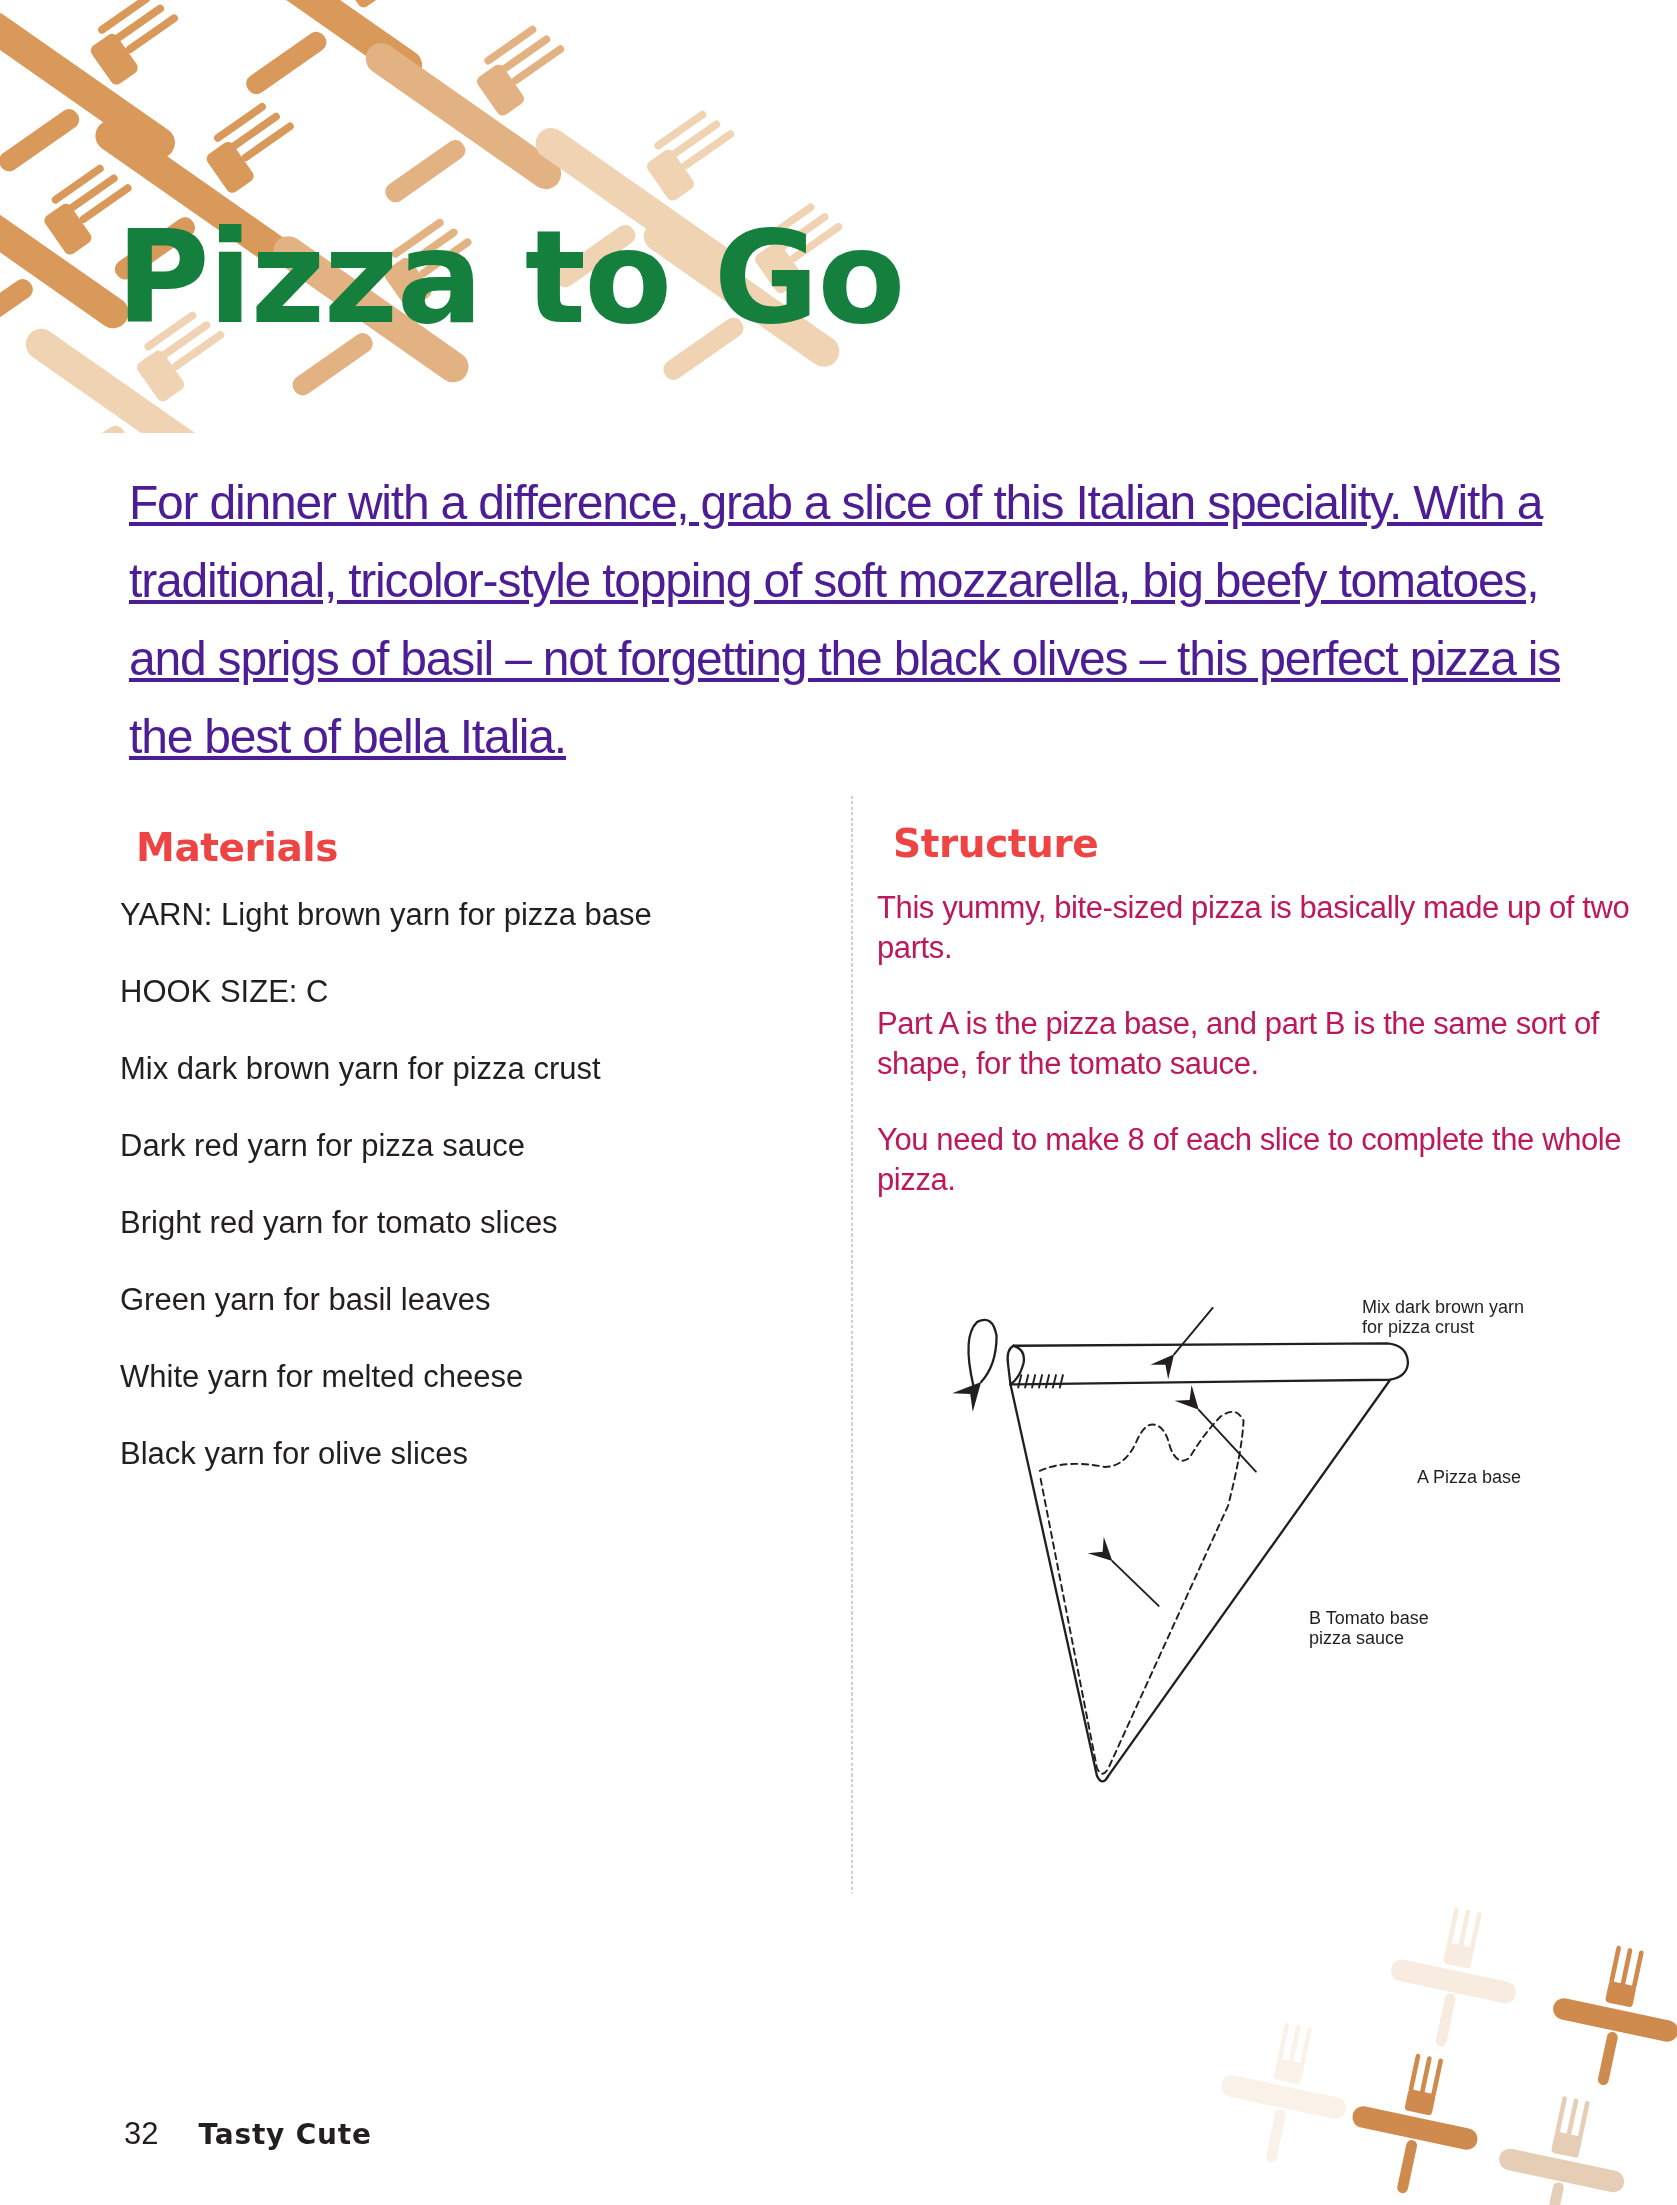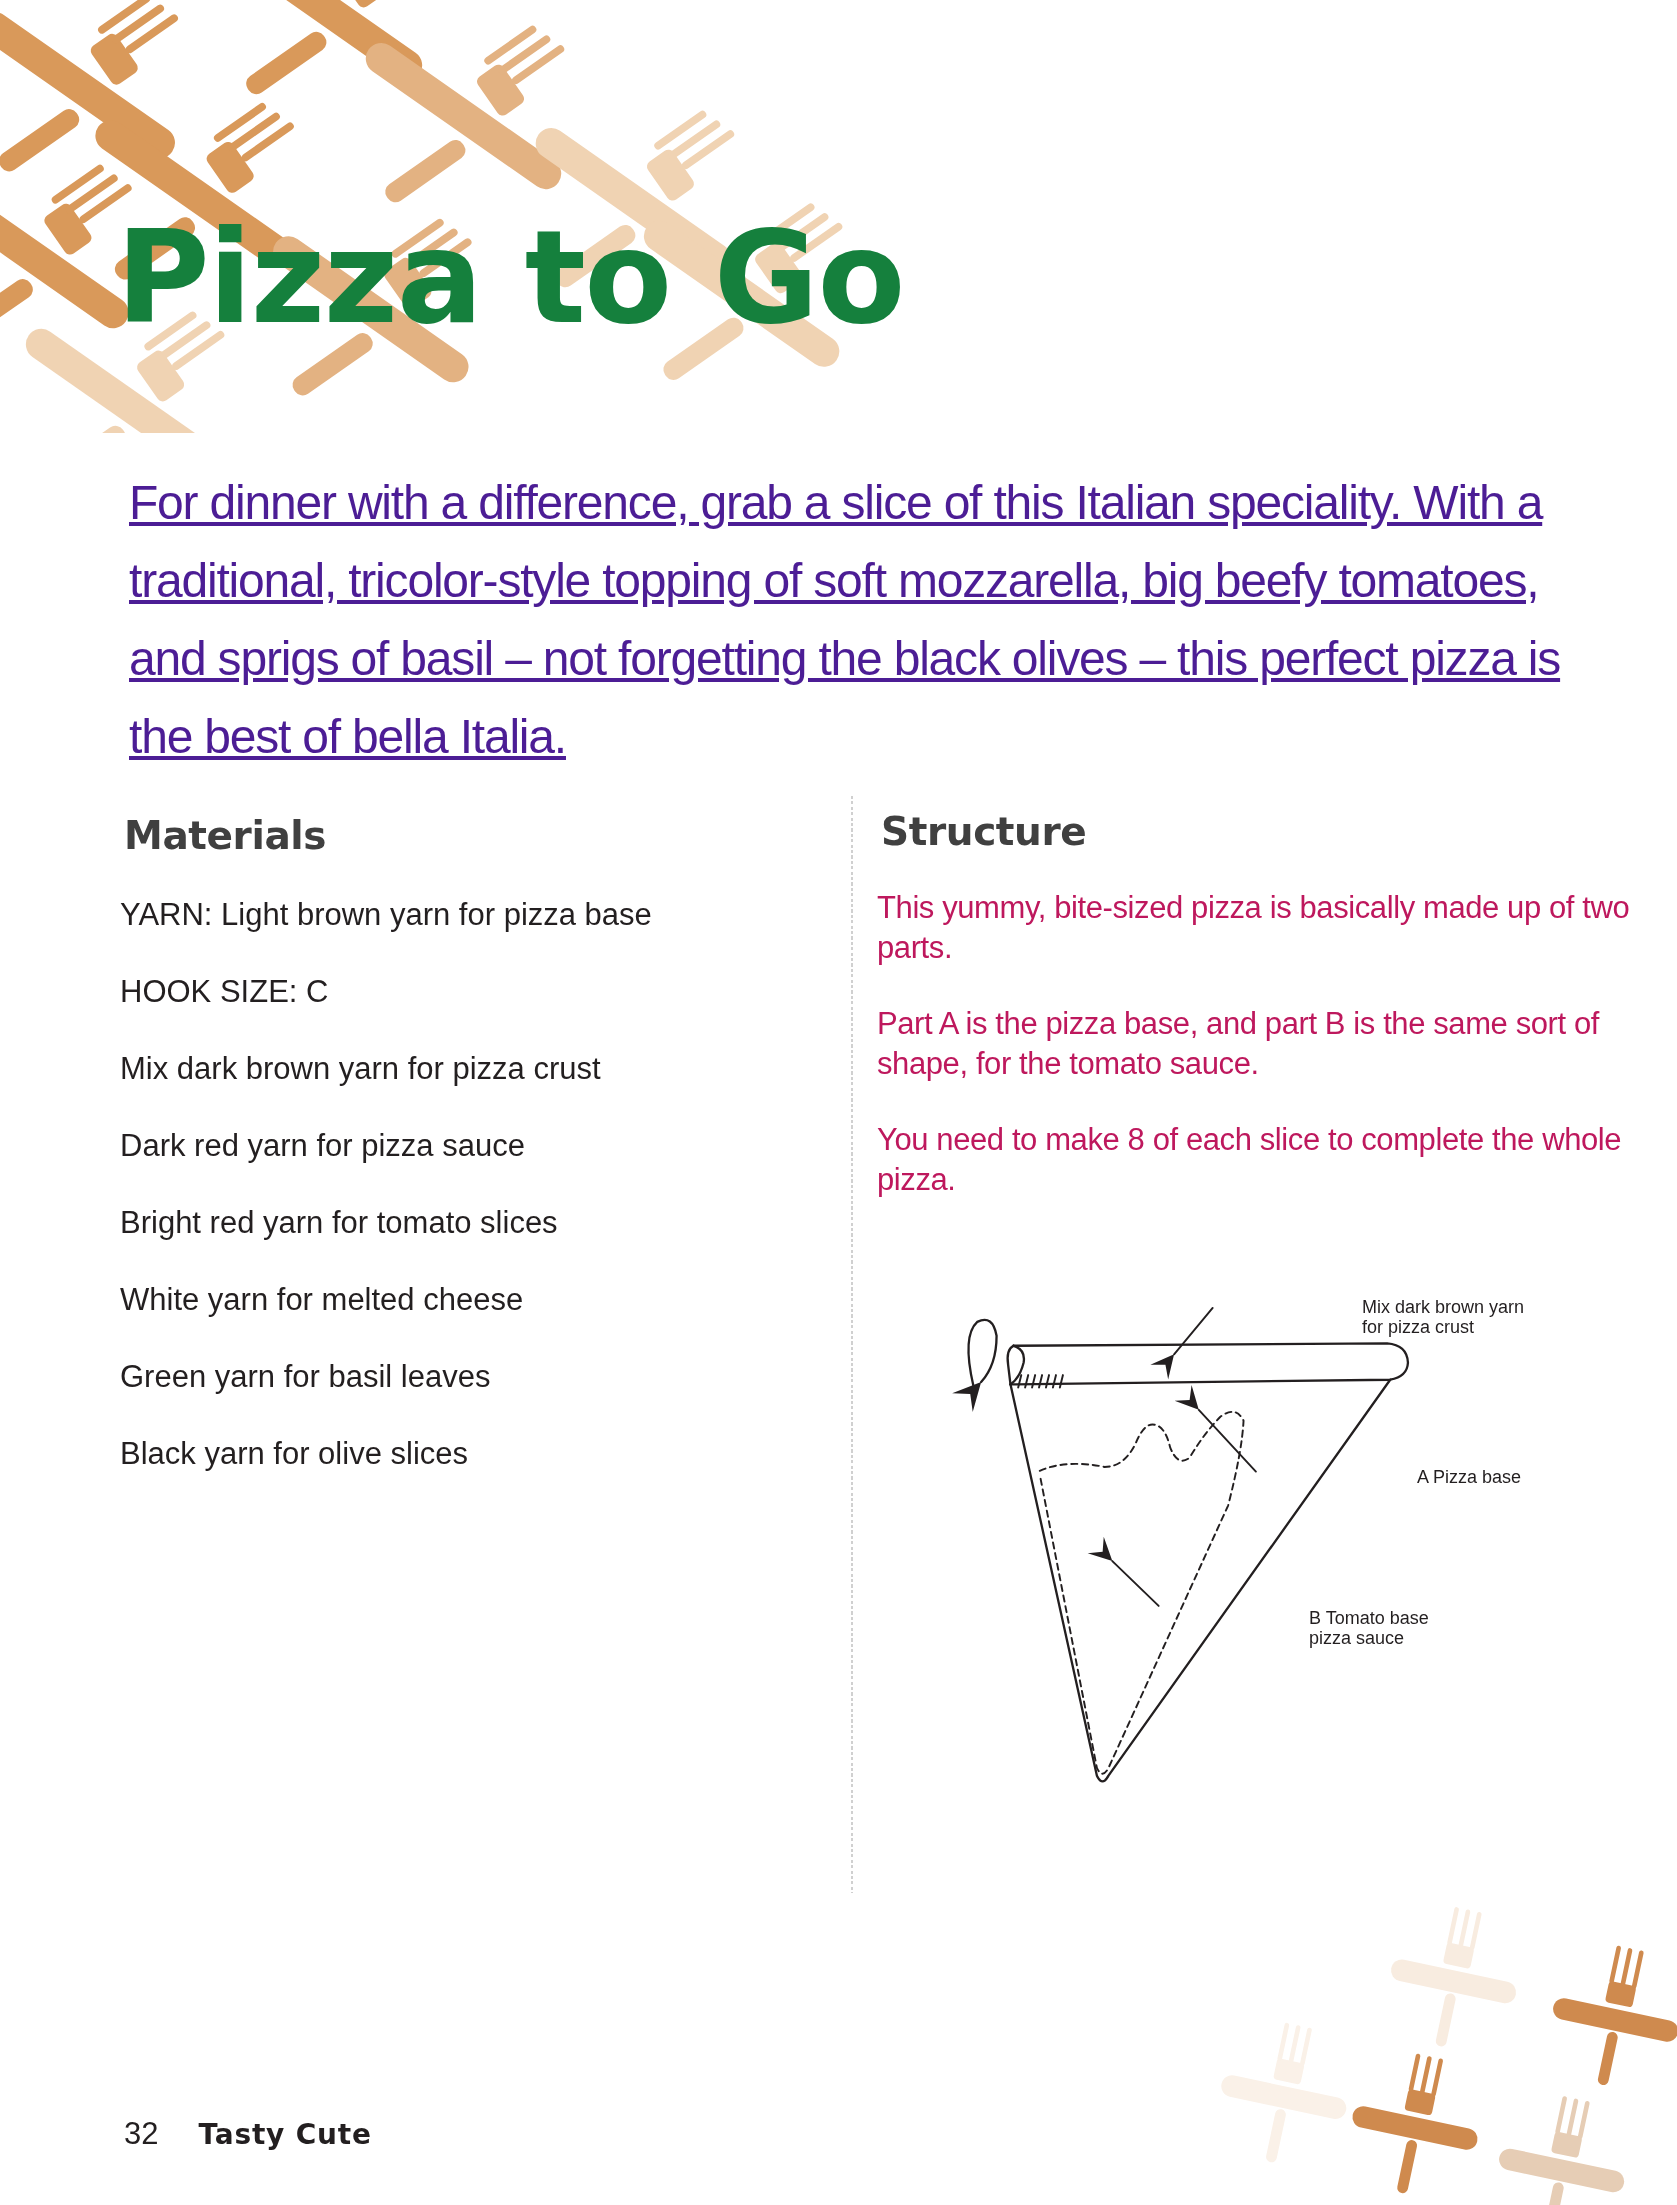--- a/index.html
+++ b/index.html
@@ -12,22 +12,22 @@
   .decor-bottom { left: 1197px; top: 1892px; width: 480px; height: 313px; }
 
   .title { position: absolute; left: 116px; top: 214px; margin: 0;
            font-family: "DejaVu Sans", sans-serif; font-weight: bold;
            font-size: 128px; letter-spacing: -1.5px; line-height: 1; color: #15803d; }
 
   .intro { position: absolute; left: 117px; top: 452px; width: 1468px; margin: 12px;
            font-family: "Liberation Sans", sans-serif; font-size: 48px;
            line-height: 78px; letter-spacing: -1.2px; color: #4c1d95; text-decoration: underline; }
 
-  .col-heading { position: absolute; margin: 4px; font-family: "DejaVu Sans", sans-serif;
-                 font-weight: bold; font-size: 39px; color: #404040; letter-spacing: -0.4px; }
+  .col-heading { position: absolute; margin: 16px; font-family: "DejaVu Sans", sans-serif;
+                 font-weight: bold; font-size: 39px; color: #ef4444; letter-spacing: -0.4px; }
   .materials-heading { left: 120px; top: 809px; }
   .structure-heading { left: 877px; top: 805px; }
 
   .materials-list { position: absolute; left: 120px; top: 892px; margin: 0; padding: 0;
                     list-style: none; font-family: "Liberation Sans", sans-serif;
                     font-size: 31px; color: #231f20; }
   .materials-list li { height: 77px; line-height: 46px; }
 
   .divider { position: absolute; left: 851px; top: 796px; width: 2.3px; height: 1097px;
              background: repeating-linear-gradient(#d0d0d0 0 3.1px, transparent 3.1px 5.4px); }
@@ -114,22 +114,22 @@
 
   <p class="intro">For dinner with a difference, grab a slice of this Italian speciality. With a traditional, tricolor-style topping of soft mozzarella, big beefy tomatoes, and sprigs of basil – not forgetting the black olives – this perfect pizza is the best of bella Italia.</p>
 
   <h2 class="col-heading materials-heading">Materials</h2>
   <ul class="materials-list">
     <li>YARN: Light brown yarn for pizza base</li>
     <li>HOOK SIZE: C</li>
     <li>Mix dark brown yarn for pizza crust</li>
     <li>Dark red yarn for pizza sauce</li>
     <li>Bright red yarn for tomato slices</li>
+    <li>Green yarn for basil leaves</li>
     <li>White yarn for melted cheese</li>
-    <li>Green yarn for basil leaves</li>
     <li>Black yarn for olive slices</li>
   </ul>
 
   <div class="divider"></div>
 
   <h2 class="col-heading structure-heading">Structure</h2>
   <div class="structure-body">
     <p>This yummy, bite-sized pizza is basically made up of two parts.</p>
     <p>Part A is the pizza base, and part B is the same sort of shape, for the tomato sauce.</p>
     <p>You need to make 8 of each slice to complete the whole pizza.</p>

